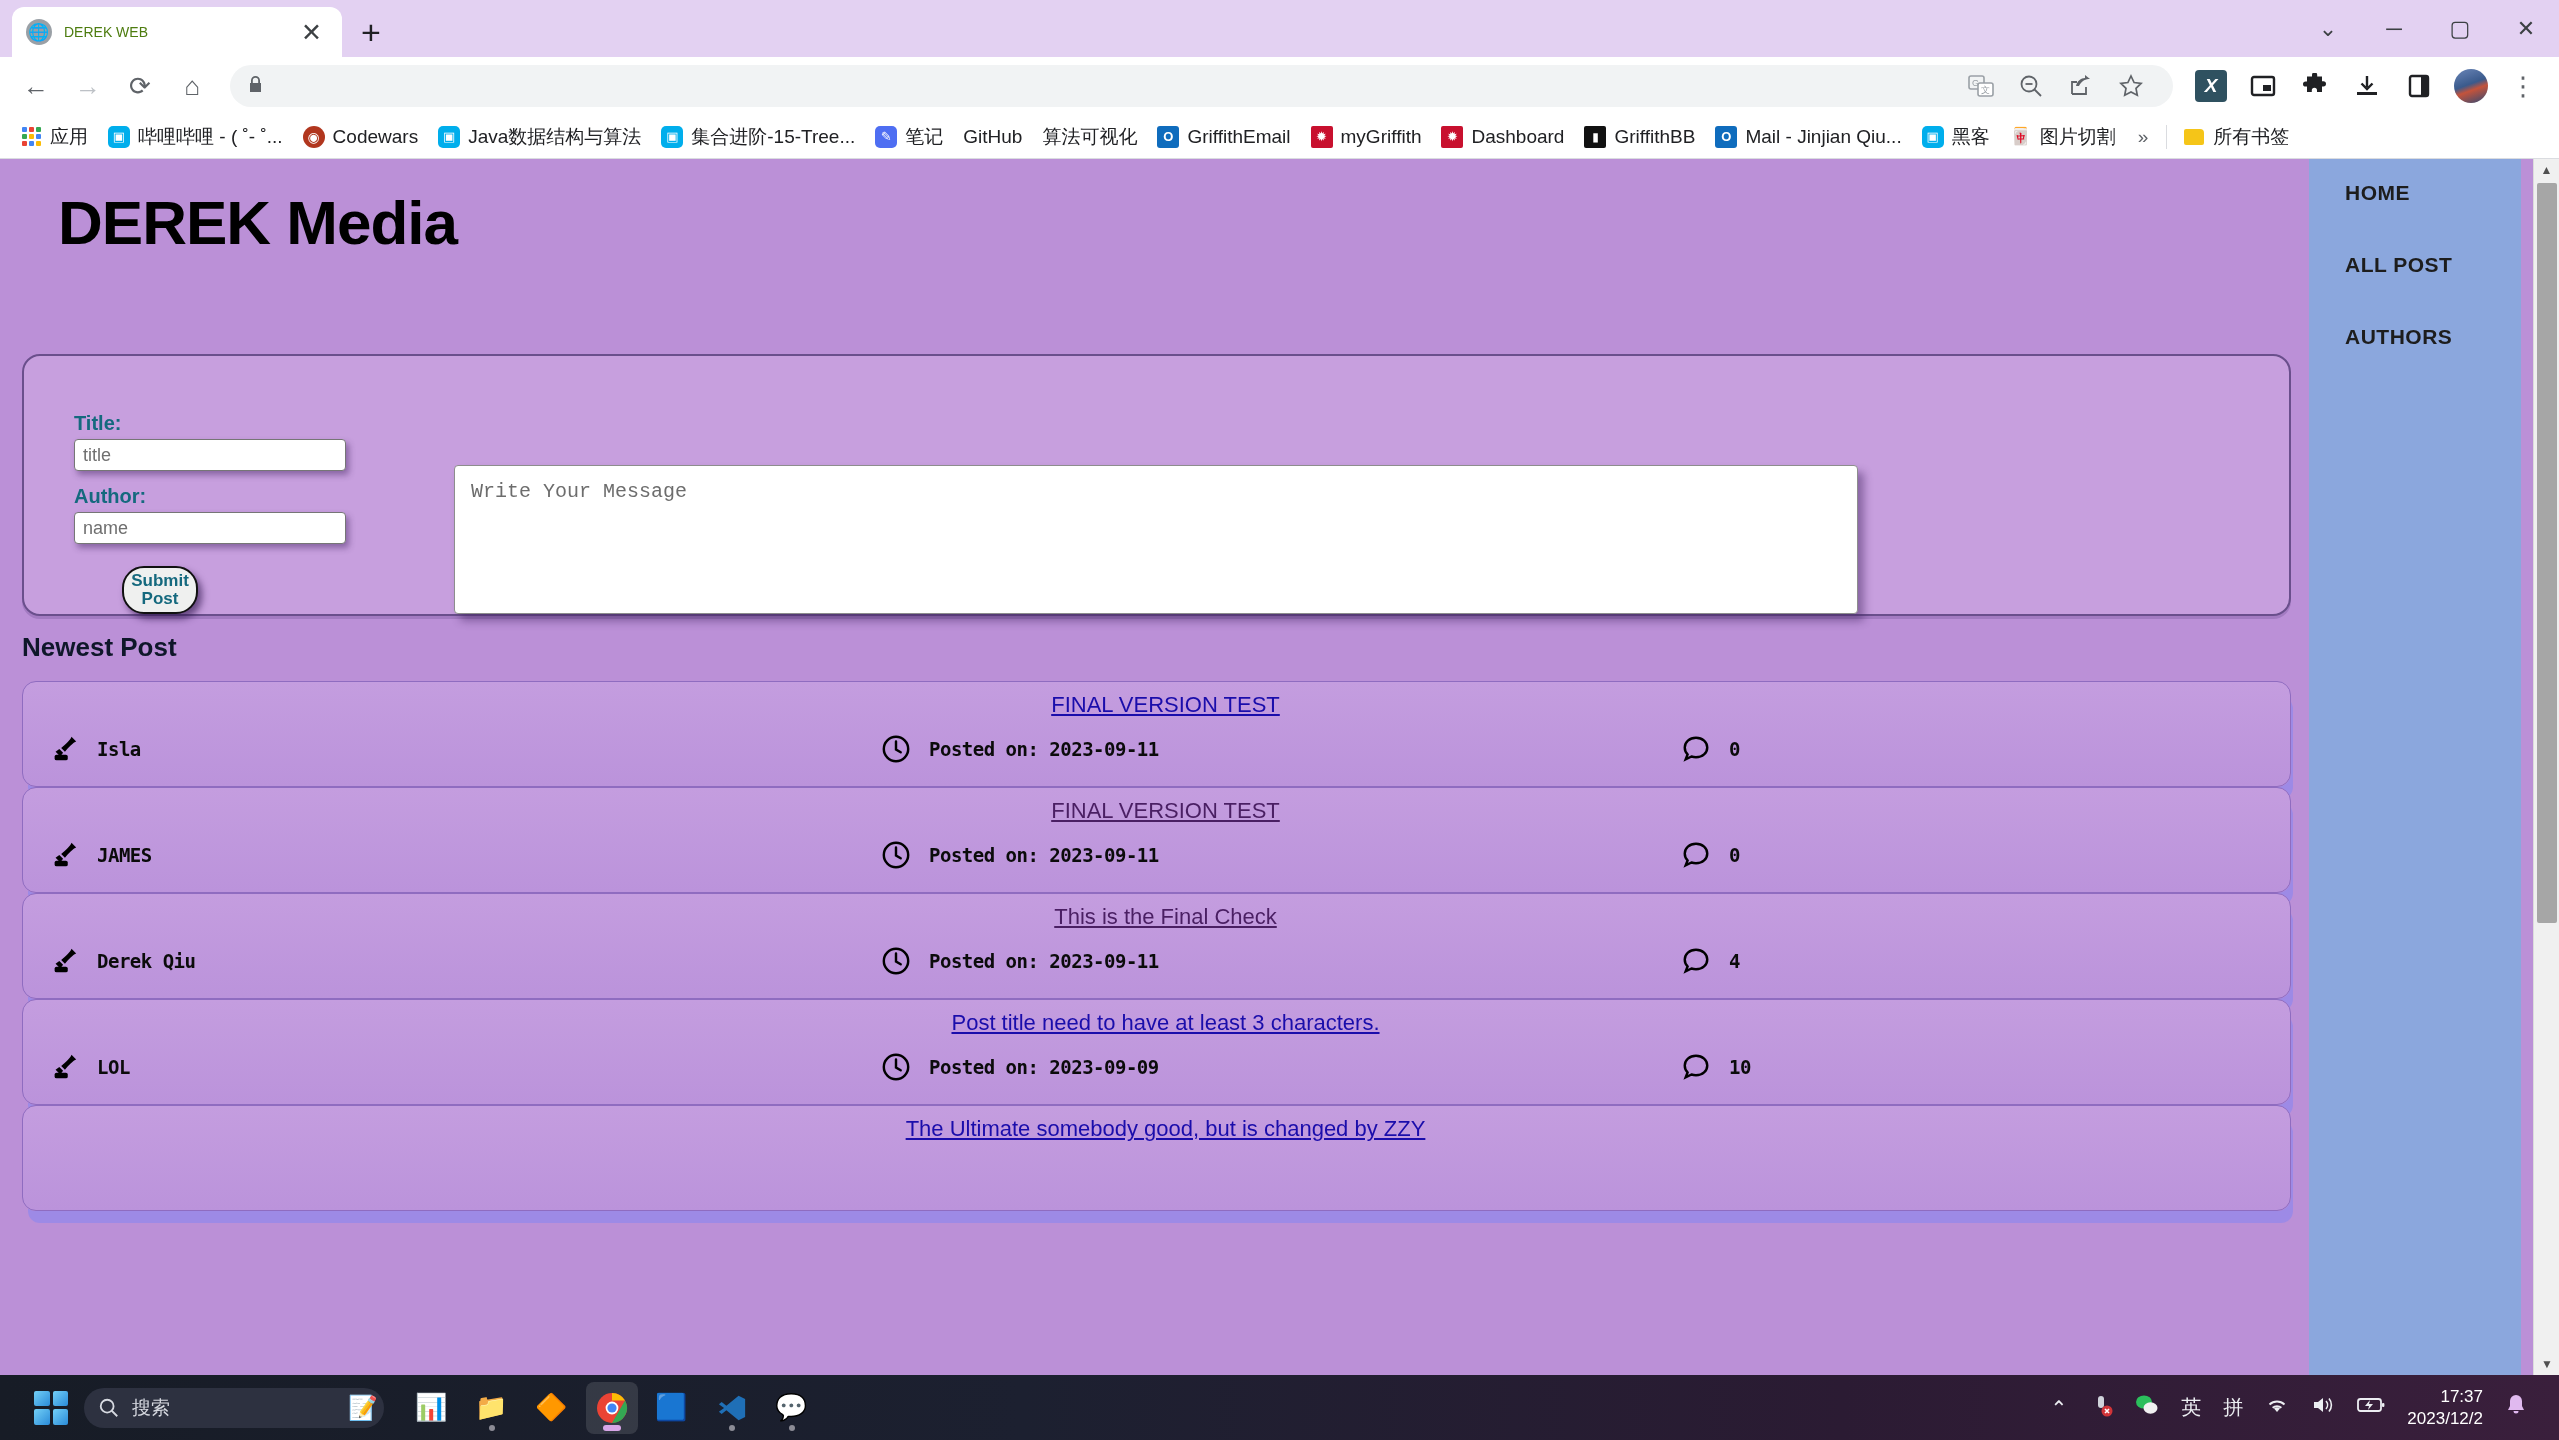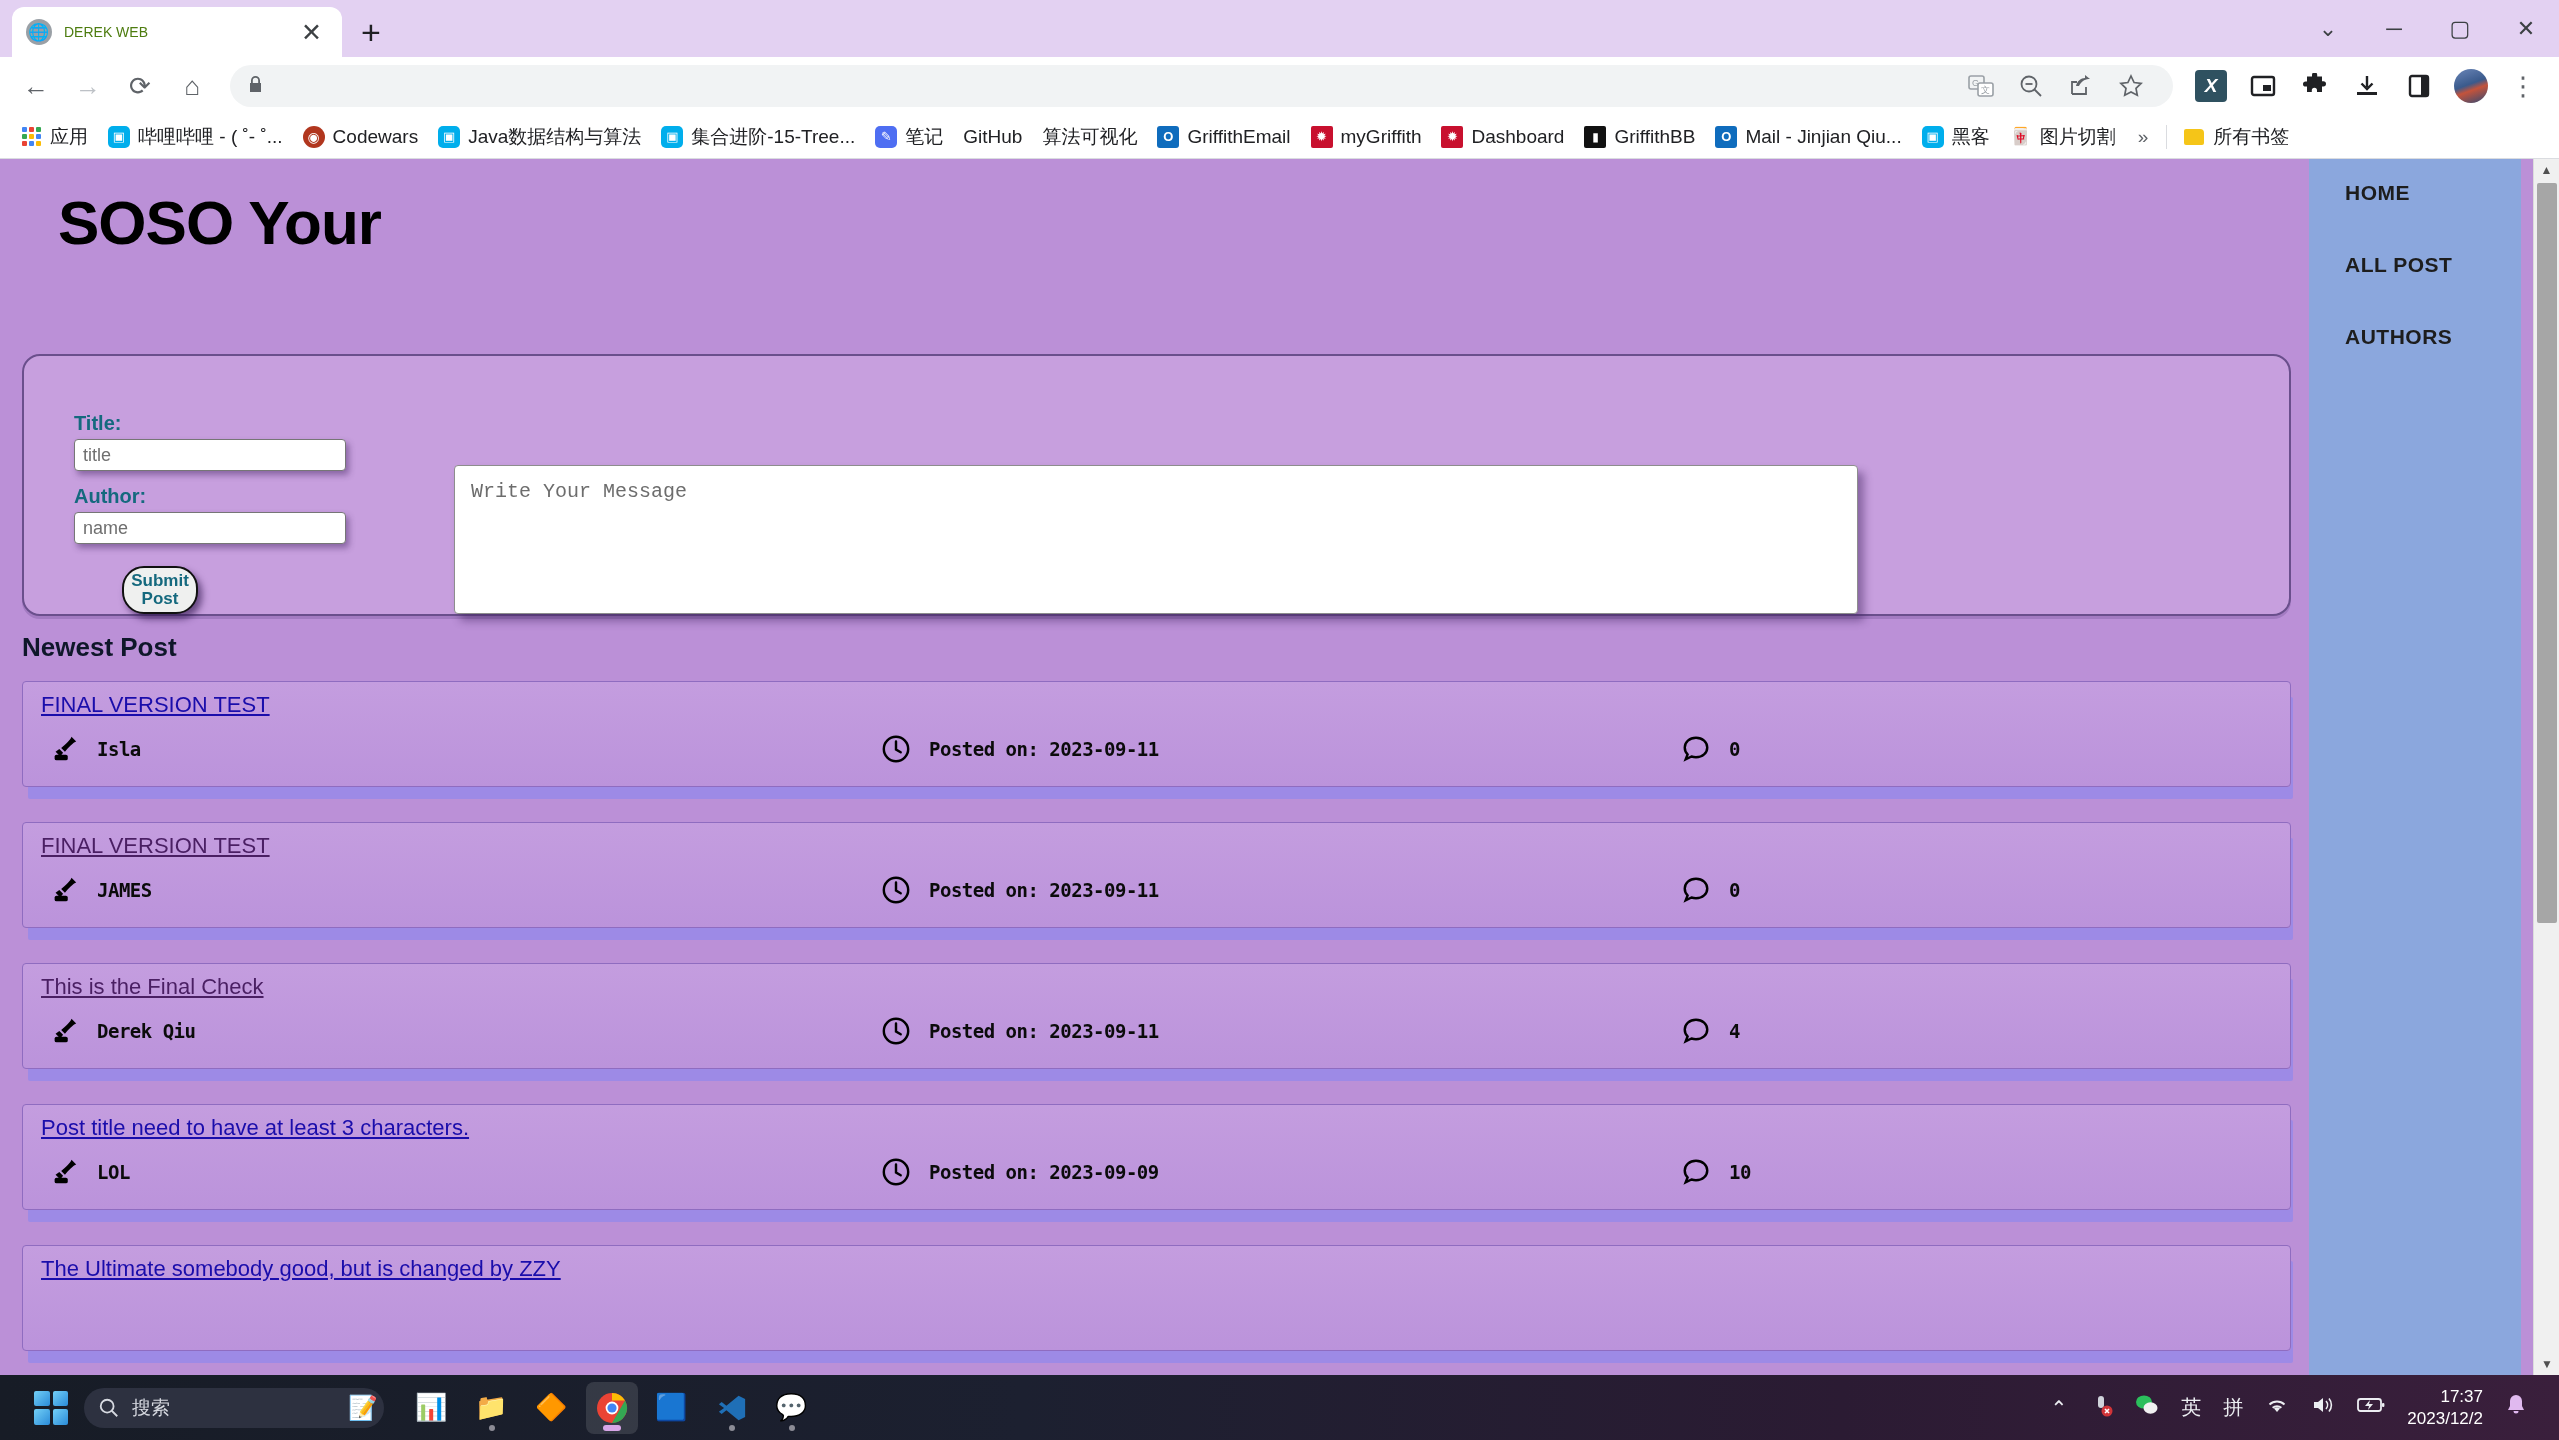--- a/index.html
+++ b/index.html
@@ -139,25 +139,26 @@
     background: #fff; border: 1px solid #8d8d8d; padding: 14px 16px;
     font-family: "Liberation Mono", monospace; font-size: 20px; color: #222;
     resize: none; box-shadow: 6px 7px 9px rgba(60,30,90,.45);
   }
   .msg-area::placeholder { color: #6d6d6d; }
 
   .newest { font-size: 26px; font-weight: bold; color: #0f172a; margin: 16px 0 18px 0; }
 
   .post-list { padding-right: 8px; }
   .post {
-    position: relative; border: 1px solid #8f6cc0; border-radius: 4px;
-    height: 106px; margin-bottom: 35px; padding: 10px 0 0 18px;
+    position: relative; border: 1px solid #8f6cc0; border-radius: 14px;
+    height: 106px; padding: 10px 0 0 18px;
     background: linear-gradient(180deg,#c49ddf 0%, #bb93db 100%);
     box-shadow: 4px 14px 0 -2px #9d8ae6;
     display: block;
+    text-align: center;
   }
   .post-title {
     font-size: 22px; color: #1a0dab; text-decoration: underline; cursor: pointer;
     display: inline-block;
   }
   .post-title.visited { color: #4a1f63; }
   .post-meta { display: flex; align-items: center; margin-top: 16px; }
   .meta-author { width: 840px; display: flex; align-items: center; gap: 18px; padding-left: 8px; }
   .meta-date { width: 800px; display: flex; align-items: center; gap: 18px; }
   .meta-comments { display: flex; align-items: center; gap: 18px; }
@@ -391,21 +392,21 @@
 
       <div class="rail">
         <div class="rail-inner">
           <a class="rail-link">HOME</a>
           <a class="rail-link">ALL POST</a>
           <a class="rail-link">AUTHORS</a>
         </div>
       </div>
 
       <div class="content">
-        <div class="site-title">SOSO Your</div>
+        <div class="site-title">DEREK Media</div>
 
         <div class="form-card">
           <div class="form-left">
             <div class="flabel">Title:</div>
             <input class="finput" type="text" placeholder="title" style="">
             <div class="flabel">Author:</div>
             <input class="finput" type="text" placeholder="name" style="">
             <button class="submit-btn">Submit Post</button>
           </div>
           <textarea class="msg-area" placeholder="Write Your Message" style=""></textarea>

